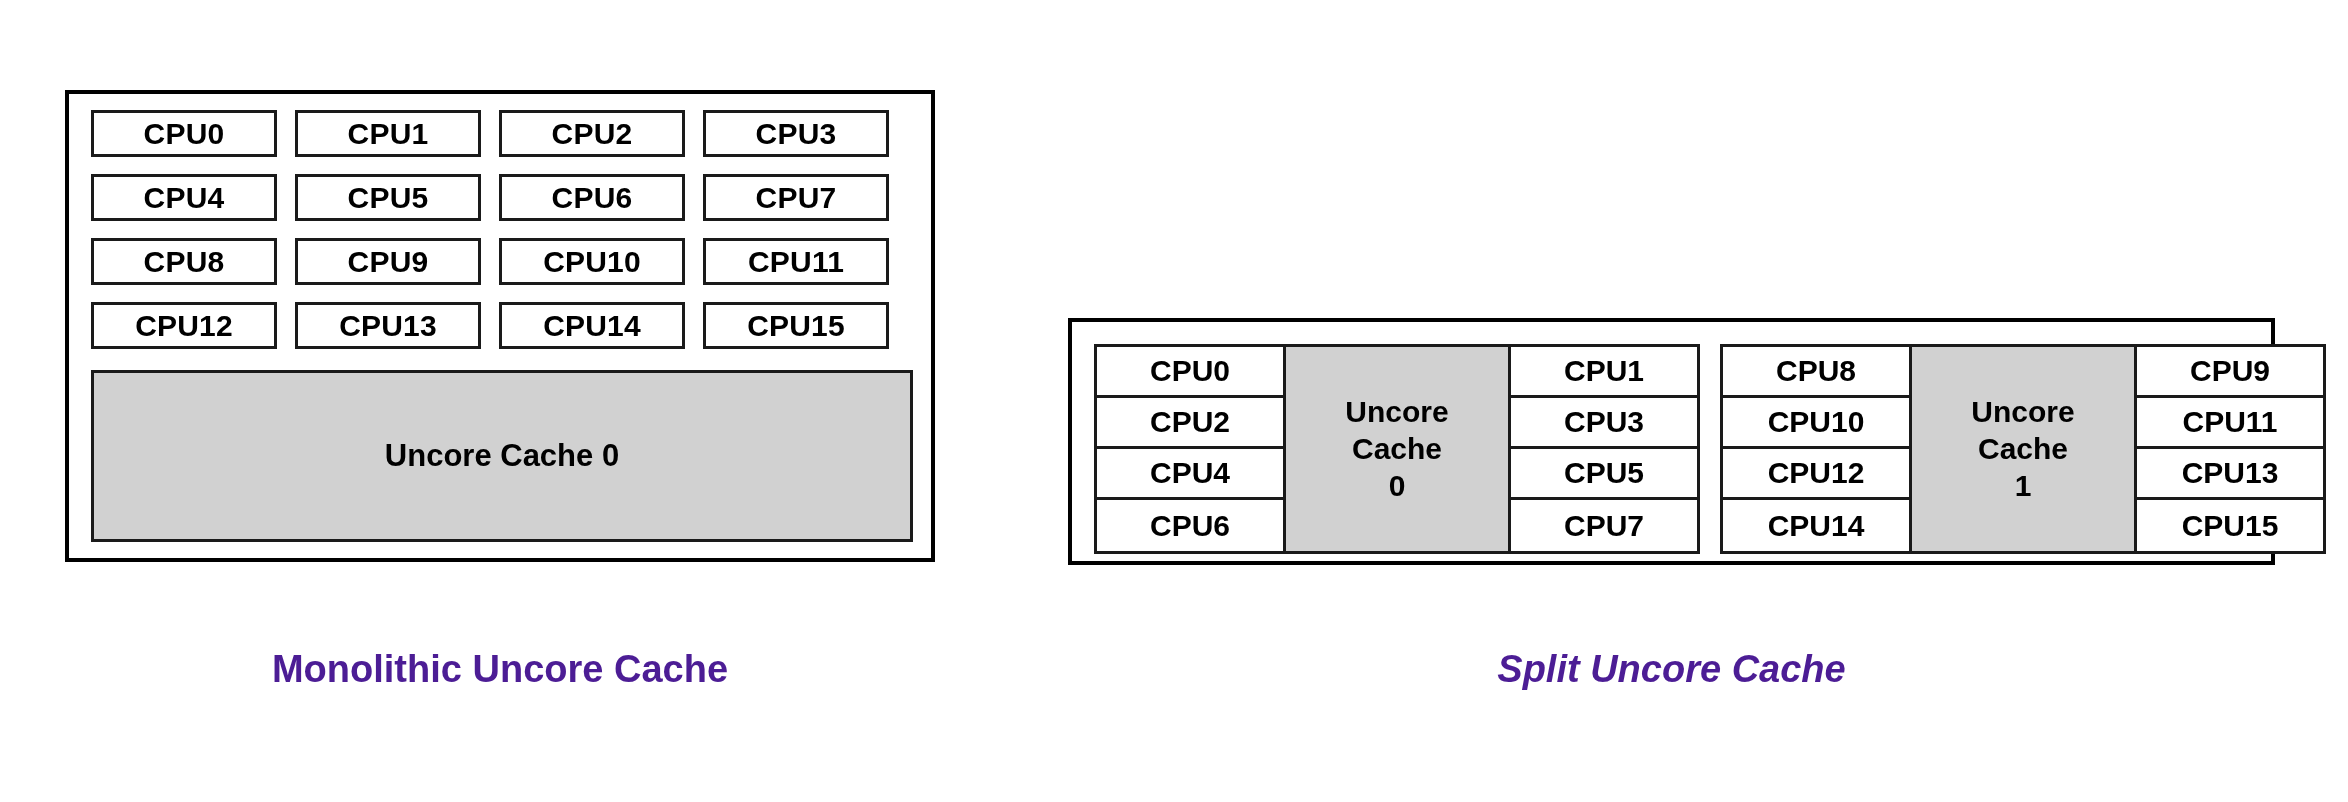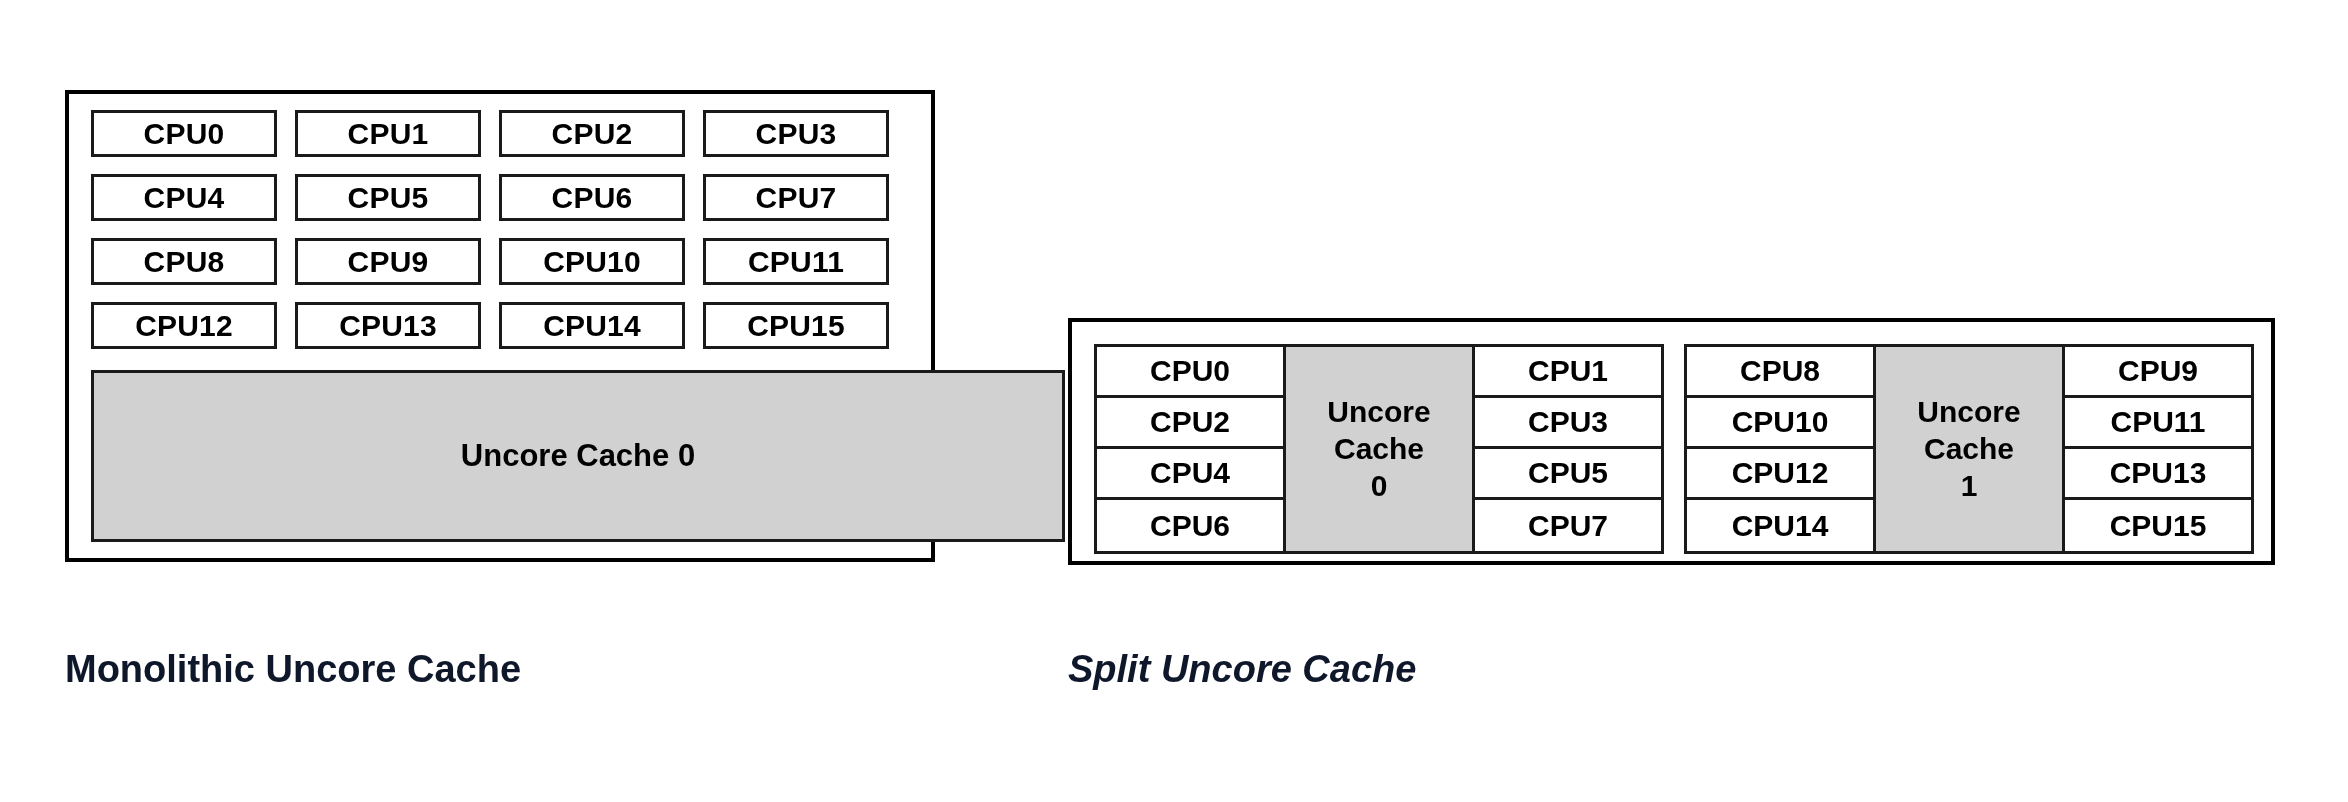--- a/index.html
+++ b/index.html
@@ -46,21 +46,21 @@
     justify-content: center;
     font-size: 30px;
     font-weight: bold;
     color: #000000;
     letter-spacing: 0.2px;
   }
   #mono-cache {
     position: absolute;
     left: 22px;
     top: 276px;
-    width: 974px;
+    width: 822px;
     height: 172px;
     box-sizing: border-box;
     border: 3px solid #1a1a1a;
     background: #d1d1d1;
     display: flex;
     align-items: center;
     justify-content: center;
     font-size: 31px;
     font-weight: bold;
     color: #000000;
@@ -106,43 +106,44 @@
     align-items: center;
     justify-content: center;
     font-size: 30px;
     font-weight: bold;
     color: #000000;
   }
   .cpu-cell:last-child {
     border-bottom: none;
   }
   .cache-col {
-    width: 192px;
+    width: 228px;
     box-sizing: border-box;
     border-left: 3px solid #1a1a1a;
     border-right: 3px solid #1a1a1a;
     background: #d1d1d1;
     display: flex;
     flex-direction: column;
     align-items: center;
     justify-content: center;
     gap: 7px;
     font-size: 30px;
     font-weight: bold;
     color: #000000;
     line-height: 1;
   }
 
   
   .caption {
     position: absolute;
     font-size: 38px;
     font-weight: bold;
-    color: #0f172a;
+    color: #4c1d95;
     white-space: nowrap;
+    text-align: center;
   }
   #caption-mono {
     left: 65px;
     top: 648px;
     width: 870px;
   }
   #caption-split {
     left: 1068px;
     top: 648px;
     width: 1207px;

